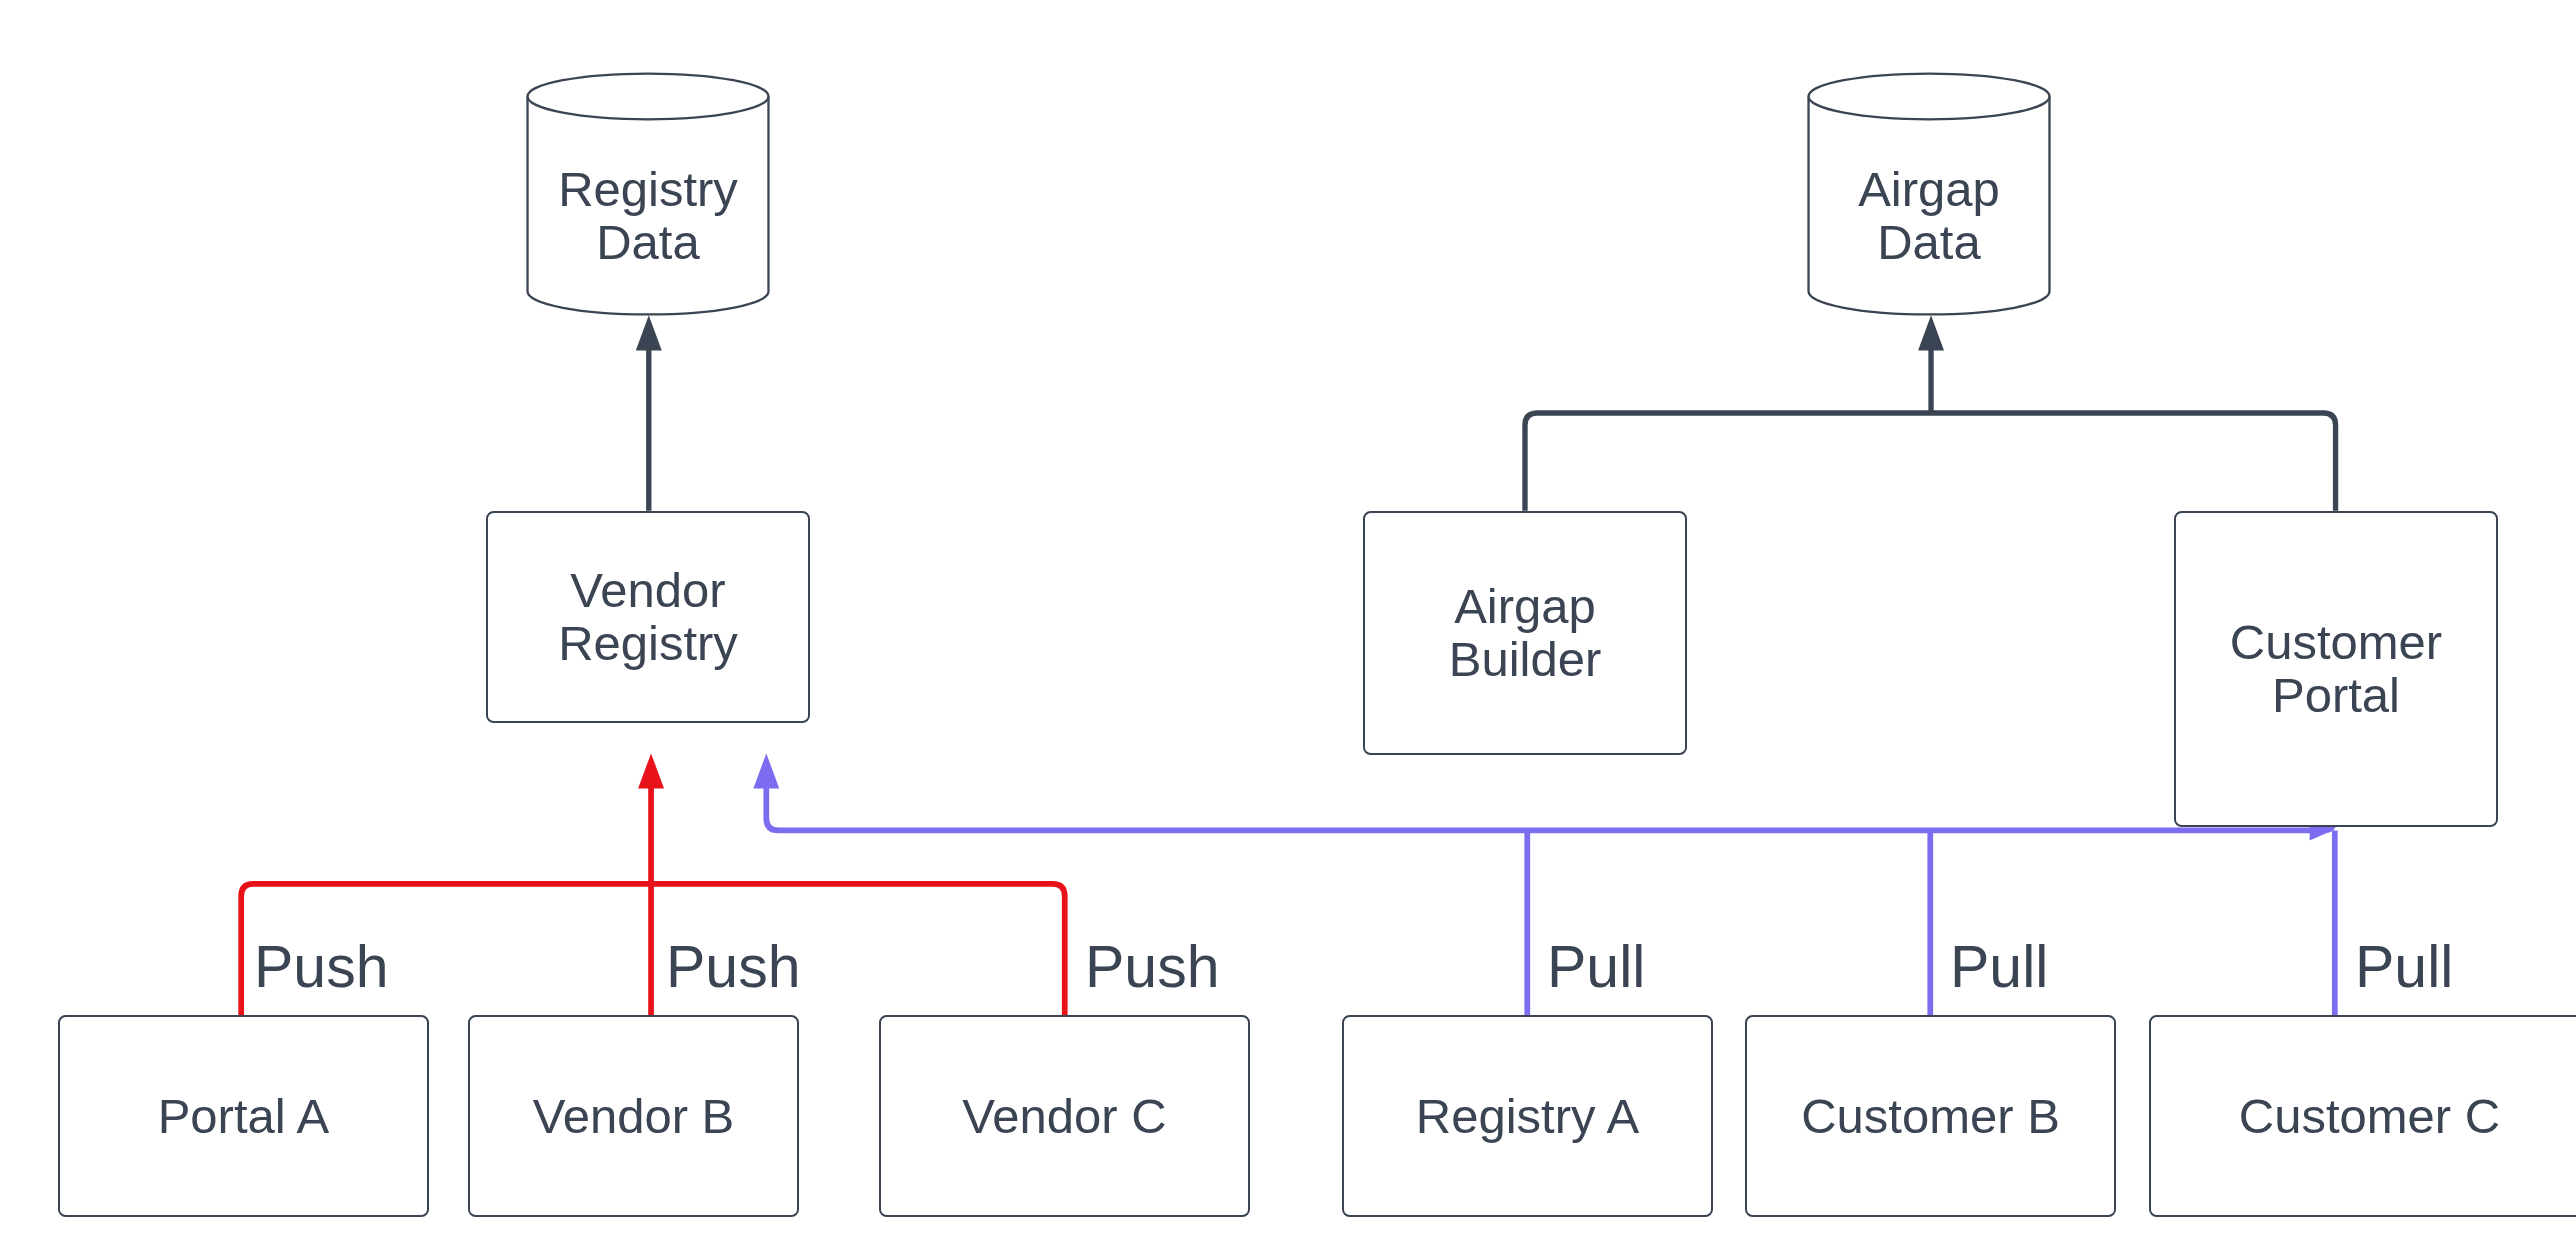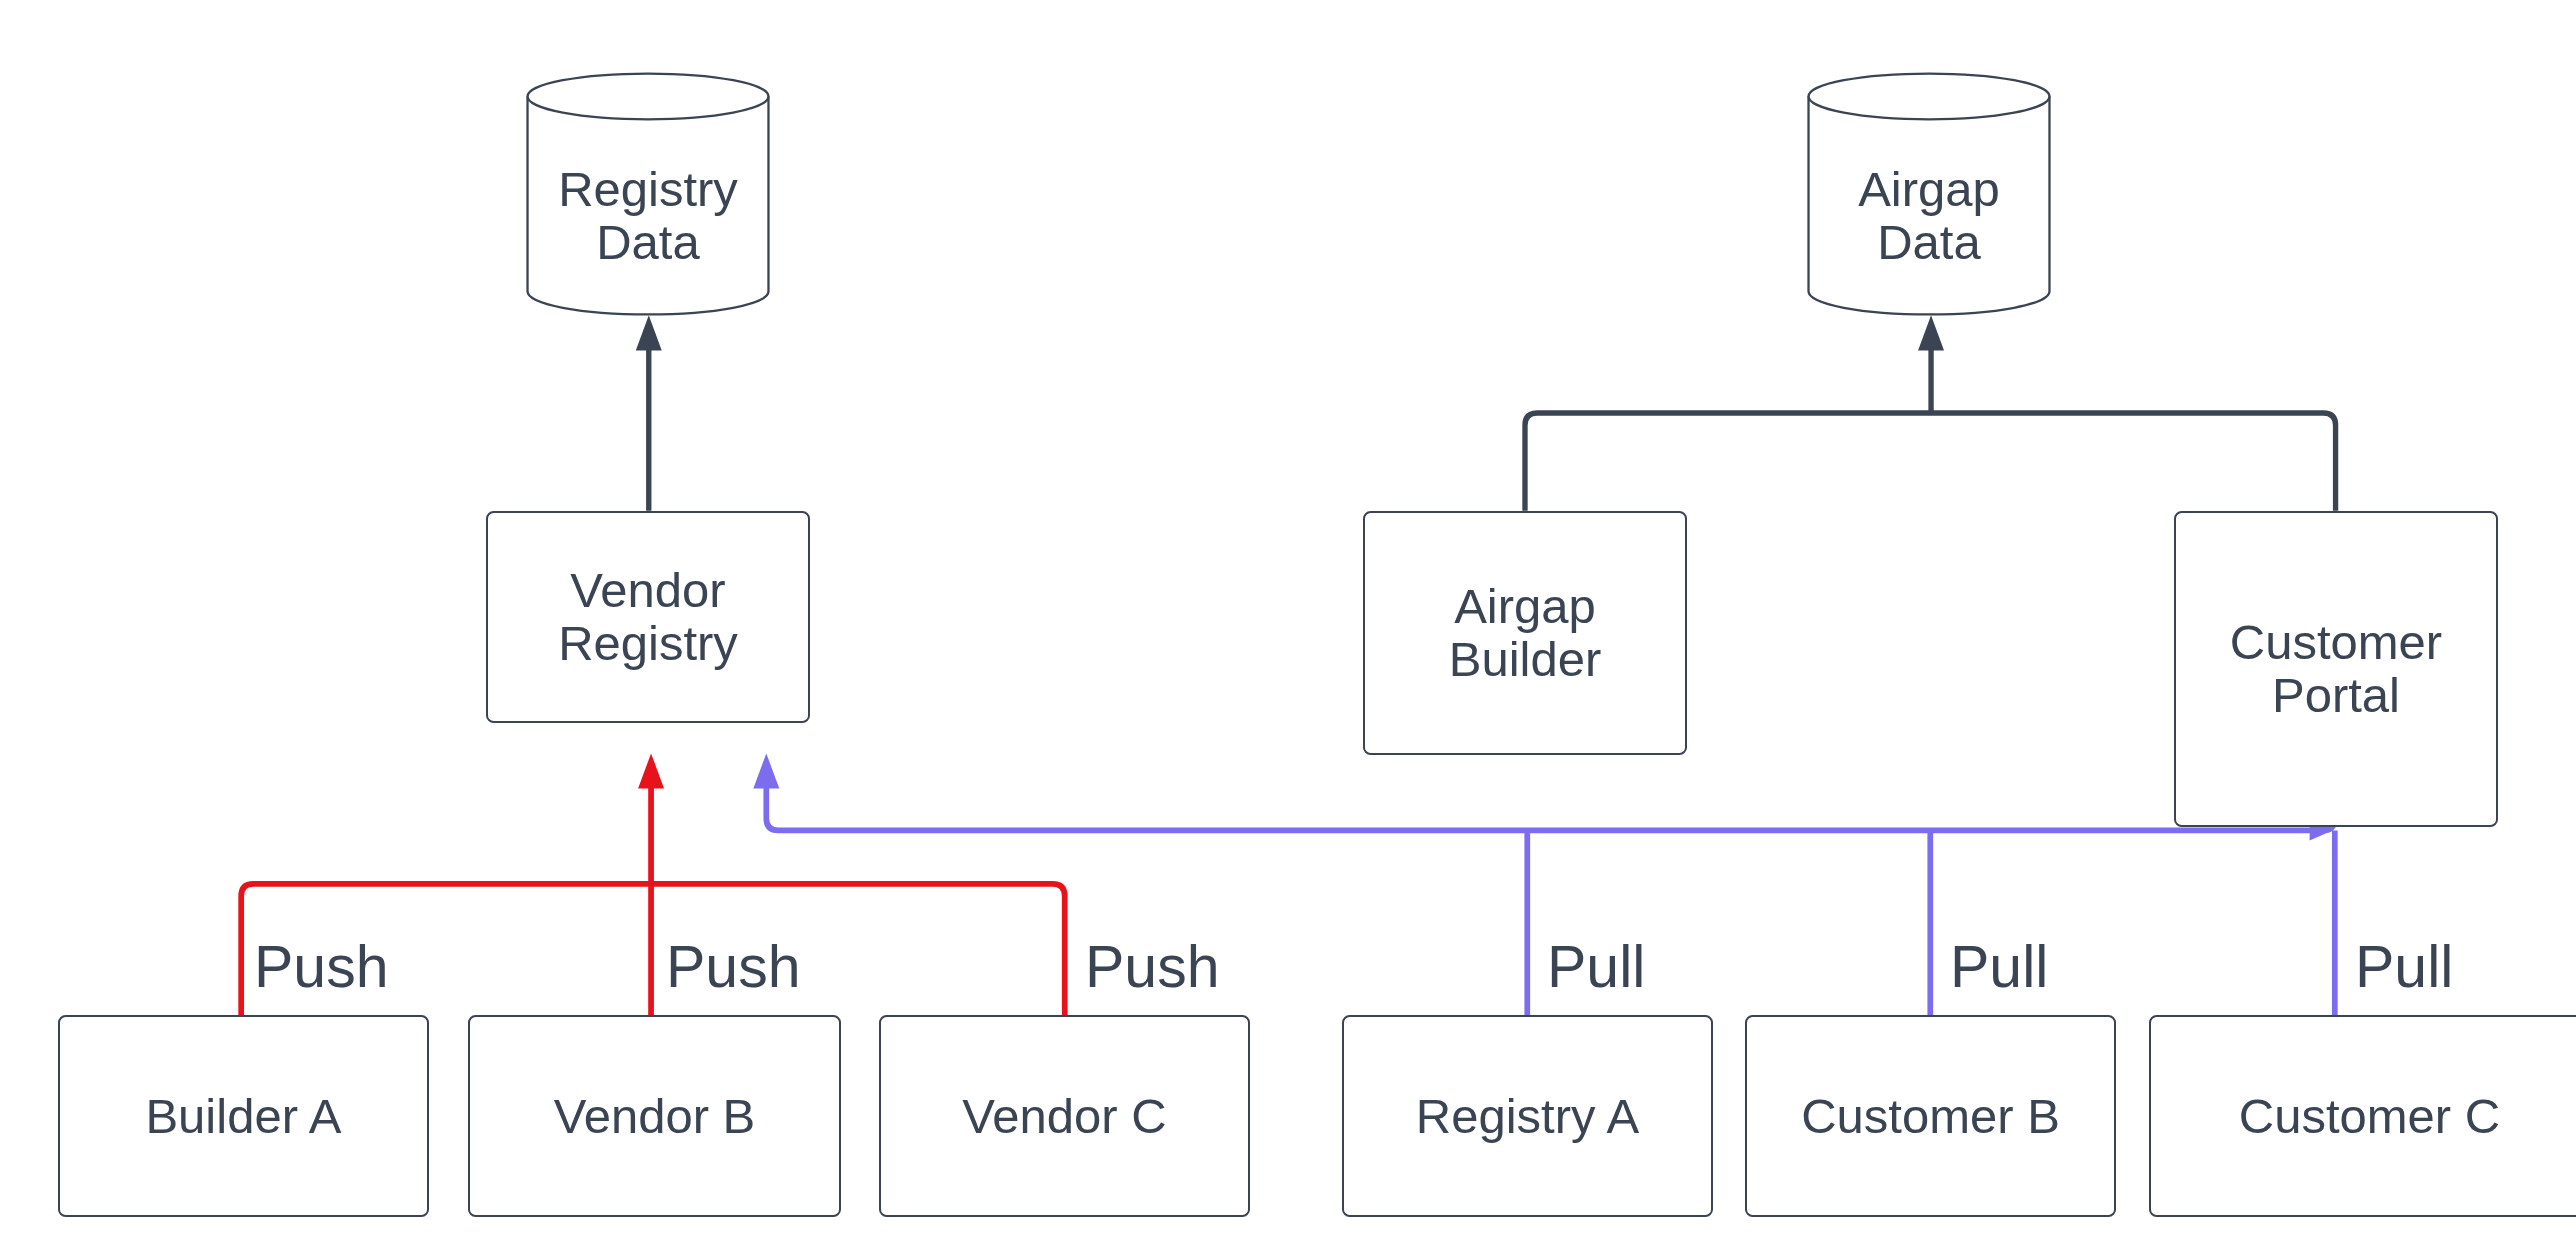--- a/index.html
+++ b/index.html
@@ -103,24 +103,24 @@
     <span>Airgap
 Builder</span>
   </div>
 
   <div class="node box" style="left:2174px; top:495px; width:324px; height:316px;">
     <span>Customer
 Portal</span>
   </div>
 
   <div class="node box" style="left:58px; top:999px; width:371px; height:202px;">
-    <span>Builder A</span>
+    <span>Portal A</span>
   </div>
 
-  <div class="node box" style="left:468px; top:999px; width:373px; height:202px;">
+  <div class="node box" style="left:468px; top:999px; width:331px; height:202px;">
     <span>Vendor B</span>
   </div>
 
   <div class="node box" style="left:879px; top:999px; width:371px; height:202px;">
     <span>Vendor C</span>
   </div>
 
   <div class="node box" style="left:1342px; top:999px; width:371px; height:202px;">
     <span>Registry A</span>
   </div>

